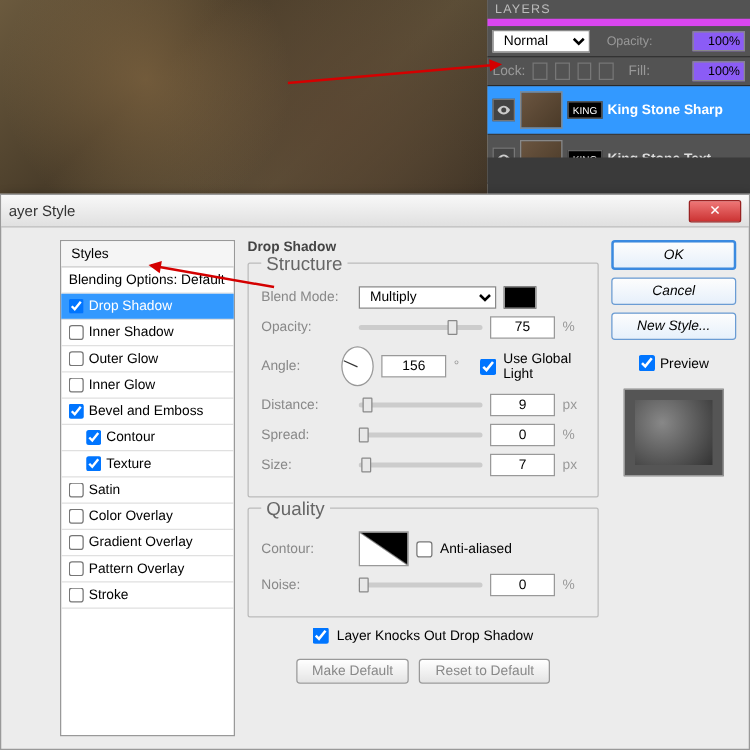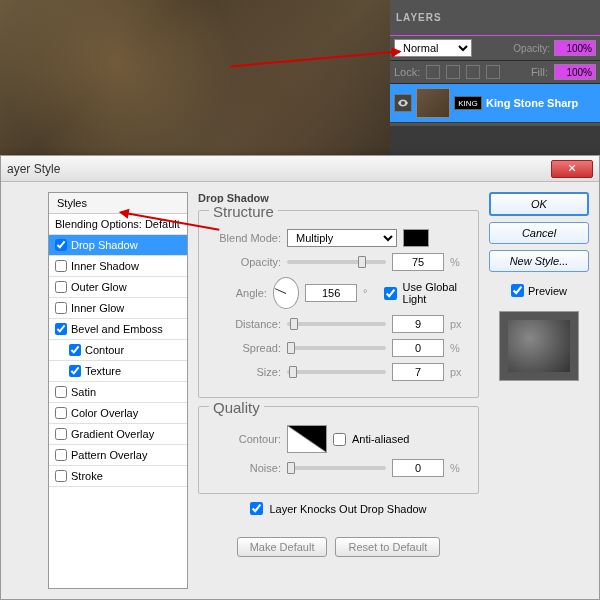--- a/index.html
+++ b/index.html
@@ -10,24 +10,24 @@
 .rock-bg::before { content: ""; position: absolute; inset: 0; background: radial-gradient(circle at 30% 40%, rgba(140,110,70,0.6), transparent 40%), radial-gradient(circle at 70% 60%, rgba(90,70,50,0.8), transparent 50%); }
 
 
 .arrow1 { position: absolute; top: 58px; left: 230px; width: 170px; height: 2px; background: #d40000; transform: rotate(-5deg); z-index: 50; }
 .arrow1::after { content: ""; position: absolute; right: -2px; top: -4px; border-left: 10px solid #d40000; border-top: 5px solid transparent; border-bottom: 5px solid transparent; }
 .arrow2 { position: absolute; top: 220px; left: 120px; width: 100px; height: 2px; background: #d40000; transform: rotate(10deg); z-index: 50; }
 .arrow2::before { content: ""; position: absolute; left: -2px; top: -4px; border-right: 10px solid #d40000; border-top: 5px solid transparent; border-bottom: 5px solid transparent; }
 
 
 .layers-panel { position: absolute; top: 0; right: 0; width: 210px; background: #535353; color: #ccc; }
-.layers-head { background: #535353; border-bottom: 1px solid #d946ef; padding: 12px 6px; color: #bbb; font-size: 10px; letter-spacing: 1px; font-weight: bold; }
+.layers-head { background: #535353; border-bottom: 6px solid #d946ef; padding: 2px 6px; color: #bbb; font-size: 10px; letter-spacing: 1px; }
 .layers-ctrl { background: #535353; padding: 3px 4px; display: flex; align-items: center; gap: 4px; border-bottom: 1px solid #2a2a2a; }
 .select { background: #fff; color: #000; border: 1px solid #888; height: 18px; padding: 0 4px; font-size: 11px; }
-.mini-input { width: 42px; background: #d946ef; color: #000; border: 1px solid #888; height: 16px; text-align: right; padding: 0 3px; font-size: 10px; }
+.mini-input { width: 42px; background: #8b5cf6; color: #000; border: 1px solid #888; height: 16px; text-align: right; padding: 0 3px; font-size: 10px; margin-left: 28px; }
 .lock-row { background: #535353; padding: 3px 4px; display: flex; align-items: center; gap: 6px; border-bottom: 1px solid #2a2a2a; color: #999; font-size: 10px; }
 .lock-ic { width: 14px; height: 14px; border: 1px solid #777; display: inline-block; }
 .layer-row { display: flex; align-items: center; gap: 4px; padding: 4px; border-bottom: 1px solid #3a3a3a; }
 .layer-row.sel { background: #3399ff; color: #fff; }
 .eye { width: 18px; height: 18px; border: 1px solid #777; background: #444; display: flex; align-items: center; justify-content: center; }
 .eye svg { width: 12px; height: 12px; fill: #ccc; }
 .thumb { width: 34px; height: 30px; border: 1px solid #888; background: linear-gradient(135deg,#6b5540,#4a3a28); }
 .fx { width: 28px; height: 14px; background: #000; color: #fff; font-size: 8px; display: flex; align-items: center; justify-content: center; border: 1px solid #666; }
 .layer-name { font-weight: bold; font-size: 11px; }
 .dark-area { position: absolute; top: 126px; right: 0; width: 210px; height: 50px; background: #3a3a3a; }
@@ -47,30 +47,30 @@
 .style-item.sel { background: #3399ff; color: #fff; }
 .style-item input[type=checkbox] { width: 12px; height: 12px; }
 .indent { padding-left: 20px; }
 
 
 .center-col { flex: 1; }
 .group { border: 1px solid #bbb; border-radius: 2px; padding: 12px 10px 10px; margin-bottom: 8px; position: relative; }
 .group-title { position: absolute; top: -8px; left: 10px; background: #ececec; padding: 0 4px; color: #666; font-size: 15px; }
 .section-title { color: #444; font-weight: bold; margin-bottom: 6px; }
 .row { display: flex; align-items: center; gap: 6px; margin: 6px 0; }
-.row .lbl { width: 72px; text-align: right; color: #888; }
+.row .lbl { width: 72px; color: #888; }
 .slider { flex: 1; height: 4px; background: #ccc; position: relative; border-radius: 2px; }
 .slider .thumb-s { position: absolute; top: -4px; width: 8px; height: 12px; background: #e8e8e8; border: 1px solid #888; border-radius: 1px; }
 .numbox { width: 52px; height: 18px; border: 1px solid #999; background: #fff; text-align: center; padding: 1px; }
 .unit { color: #999; width: 18px; }
 .angle-dial { width: 32px; height: 32px; border: 1px solid #999; border-radius: 50%; background: #fff; position: relative; }
 .angle-dial .hand { position: absolute; left: 50%; top: 50%; width: 12px; height: 1px; background: #333; transform-origin: left; transform: rotate(-156deg); }
 .colorbox { width: 26px; height: 18px; border: 1px solid #999; background: #000; }
 .contour-box { width: 40px; height: 28px; border: 1px solid #999; background: linear-gradient(to top right, #fff 48%, #000 52%); display: inline-block; }
-.btn-row { display: flex; gap: 8px; margin-top: 22px; justify-content: center; }
+.btn-row { display: flex; gap: 8px; margin-top: 12px; justify-content: center; }
 .pbtn { padding: 3px 12px; border: 1px solid #999; background: linear-gradient(#fff,#e4e4e4); border-radius: 3px; color: #888; }
 .cbx { width: 13px; height: 13px; }
 
 
 .right-col { width: 100px; display: flex; flex-direction: column; gap: 6px; align-items: stretch; }
 .rbtn { padding: 4px 0; border: 1px solid #6a9cd4; background: linear-gradient(#fdfdfd,#e6f0fb); border-radius: 3px; text-align: center; font-style: italic; }
 .rbtn.ok { border: 2px solid #3b8ae0; }
 .preview-box { width: 80px; height: 70px; border: 1px solid #999; background: #555; margin-top: 8px; align-self: center; position: relative; }
 .preview-box::after { content: ""; position: absolute; inset: 8px; background: radial-gradient(circle at 35% 35%, #888, #333); }
 .prev-row { display: flex; align-items: center; gap: 4px; margin-top: 6px; justify-content: center; }

